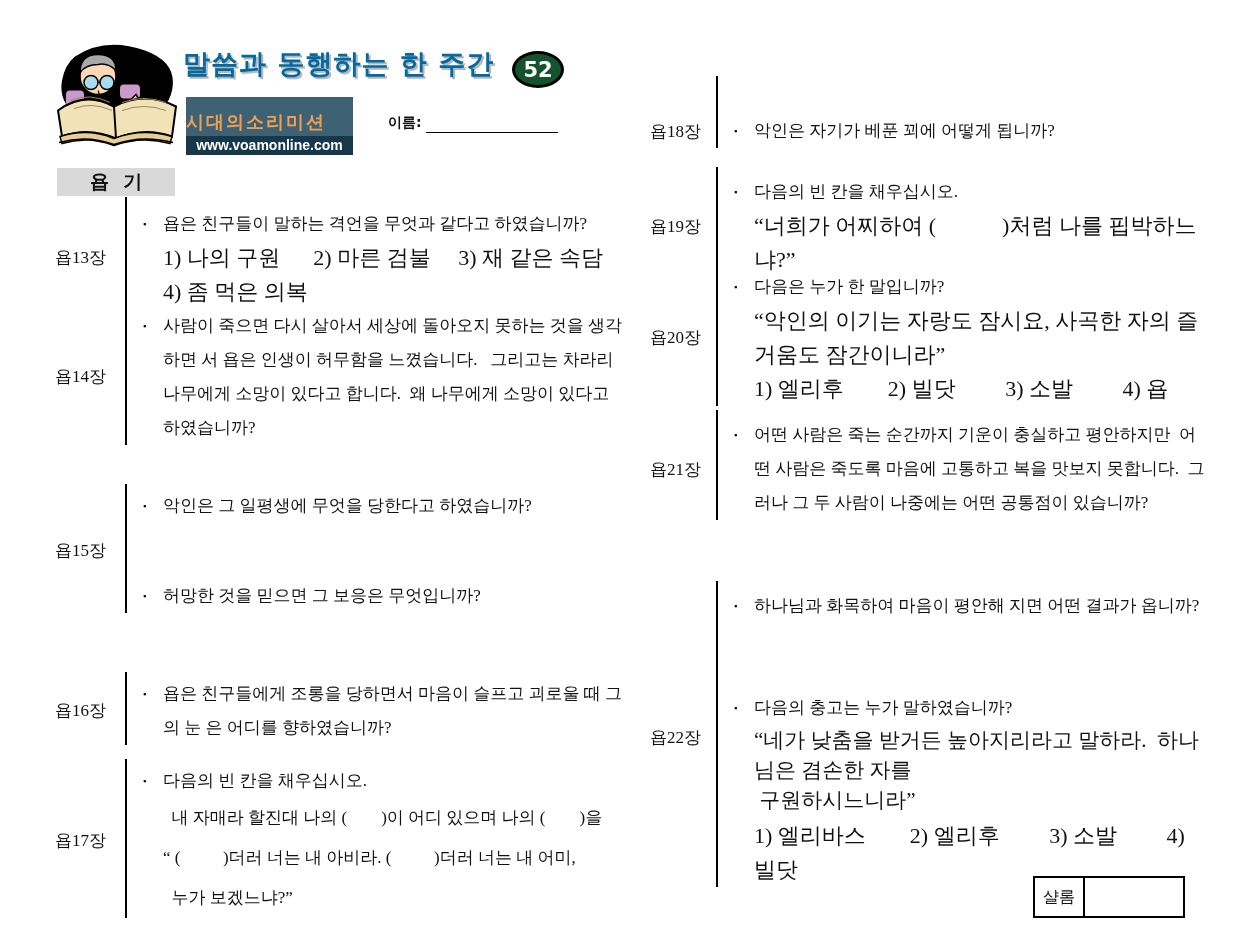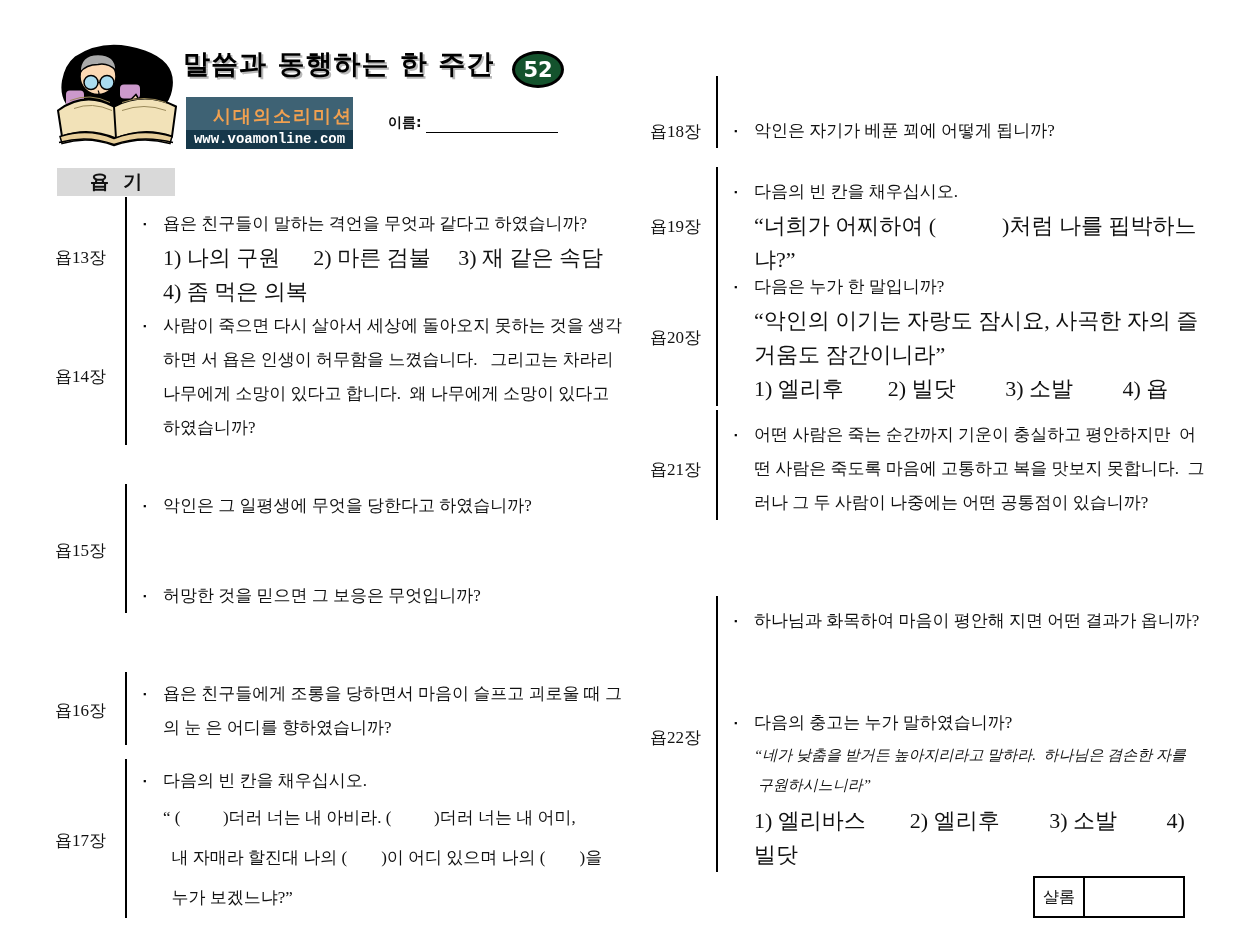--- a/index.html
+++ b/index.html
@@ -2,29 +2,29 @@
 <html><head>
 <meta charset="utf-8">
 <style>
   * { margin:0; padding:0; box-sizing:border-box; }
   html,body { width:1240px; height:950px; background:#ffffff; overflow:hidden; }
   body { font-family:"Liberation Serif","DejaVu Serif",serif; color:#111; position:relative; }
 
   
   .clipart { position:absolute; left:50px; top:38px; width:135px; height:118px; }
   .doc-title { position:absolute; left:183px; top:46px; font-family:"DejaVu Sans","Liberation Sans",sans-serif;
-               font-weight:bold; font-size:27px; letter-spacing:1px; color:#000000;
+               font-weight:bold; font-size:27px; letter-spacing:1px; color:#0369a1;
                text-shadow:2px 2px 0 #b9b9b9; white-space:pre; }
   .badge { position:absolute; left:512px; top:51px; width:52px; height:37px; background:#14532d;
            border:3px solid #000; border-radius:50%; display:flex; align-items:center; justify-content:center;
            color:#fff; font-family:"DejaVu Sans",sans-serif; font-weight:bold; font-size:21px; }
   .logo-box { position:absolute; left:186px; top:97px; width:167px; }
   .logo-top { background:#3e6274; color:#f0a050; font-family:Liberation Serif, serif; font-weight:bold;
-              font-size:18px; letter-spacing:2px; text-align:right; padding:7px 0 2px 0; }
-  .logo-bottom { background:#16384a; color:#ffffff; font-family:Liberation Mono, monospace; font-weight:bold;
+              font-size:18px; letter-spacing:2px; text-align:left; padding:13px 0 2px 0; }
+  .logo-bottom { background:#16384a; color:#ffffff; font-family:Liberation Sans, sans-serif; font-weight:bold;
                  font-size:14px; text-align:center; padding:1px 0 2px 0; }
   .name-row { position:absolute; left:388px; top:114px; display:flex; align-items:flex-end; }
   .name-label { font-family:"DejaVu Sans",sans-serif; font-weight:bold; font-size:14px; padding-bottom:1px; }
   .name-line { width:132px; height:19px; border-bottom:1.5px solid #000; margin-left:4px; }
 
   
   .section-box { position:absolute; left:57px; top:168px; width:118px; height:28px; background:#d9d9d9;
                  display:flex; align-items:center; justify-content:center; font-weight:bold; font-size:19px;
                  white-space:pre; }
 
@@ -36,21 +36,21 @@
   .lbl { flex:none; font-size:17px; padding-left:5px; white-space:nowrap; }
   .col-left  .lbl { width:75px; }
   .col-right .lbl { width:71px; }
   .content { flex:1; border-left:2px solid #000; padding-left:16px; }
 
   .bullet-line { display:flex; }
   .bullet { flex:none; width:9px; font-size:9px; line-height:34px; margin-right:11px; color:#000; }
   .qtext { font-size:17px; line-height:34px; white-space:pre-wrap; }
   .indent { margin-left:20px; font-size:22px; line-height:34px; white-space:pre-wrap; }
   .quote40 { margin-left:20px; font-size:17px; line-height:40px; white-space:pre-wrap; }
-  .quote30 { margin-left:20px; font-size:15px; line-height:30px; white-space:pre-wrap;font-style:italic; }
+  .quote30 { margin-left:20px; font-size:21px; line-height:30px; white-space:pre-wrap; }
 
   
   .shalom-box { position:absolute; left:1033px; top:876px; width:152px; height:42px;
                 border:2px solid #000; display:flex;gap:48px; }
   .shalom-cell { flex:none; width:50px; border-right:2px solid #000; display:flex; align-items:center;
                  justify-content:center; font-size:16px; }
   .shalom-blank { flex:1; }
 </style>
 </head>
 <body>
@@ -137,22 +137,22 @@
     </div>
   </div>
 
   <div class="row" style="height:140px">
     <div class="lbl" style="padding-top:5px">욥17장</div>
     <div class="content" style="padding-top:5px">
       <div class="bullet-line">
         <span class="bullet">▪</span>
         <span class="qtext">다음의 빈 칸을 채우십시오.</span>
       </div>
+      <div class="quote40">  내 자매라 할진대 나의 (        )이 어디 있으며 나의 (        )을</div>
       <div class="quote40">“ (          )더러 너는 내 아비라. (          )더러 너는 내 어미,</div>
-      <div class="quote40">  내 자매라 할진대 나의 (        )이 어디 있으며 나의 (        )을</div>
       <div class="quote40">  누가 보겠느냐?”</div>
     </div>
   </div>
 
 </div>
 
 <div class="col col-right">
 
   <div class="row" style="height:120px">
     <div class="lbl" style="padding-top:38px">욥18장</div>

